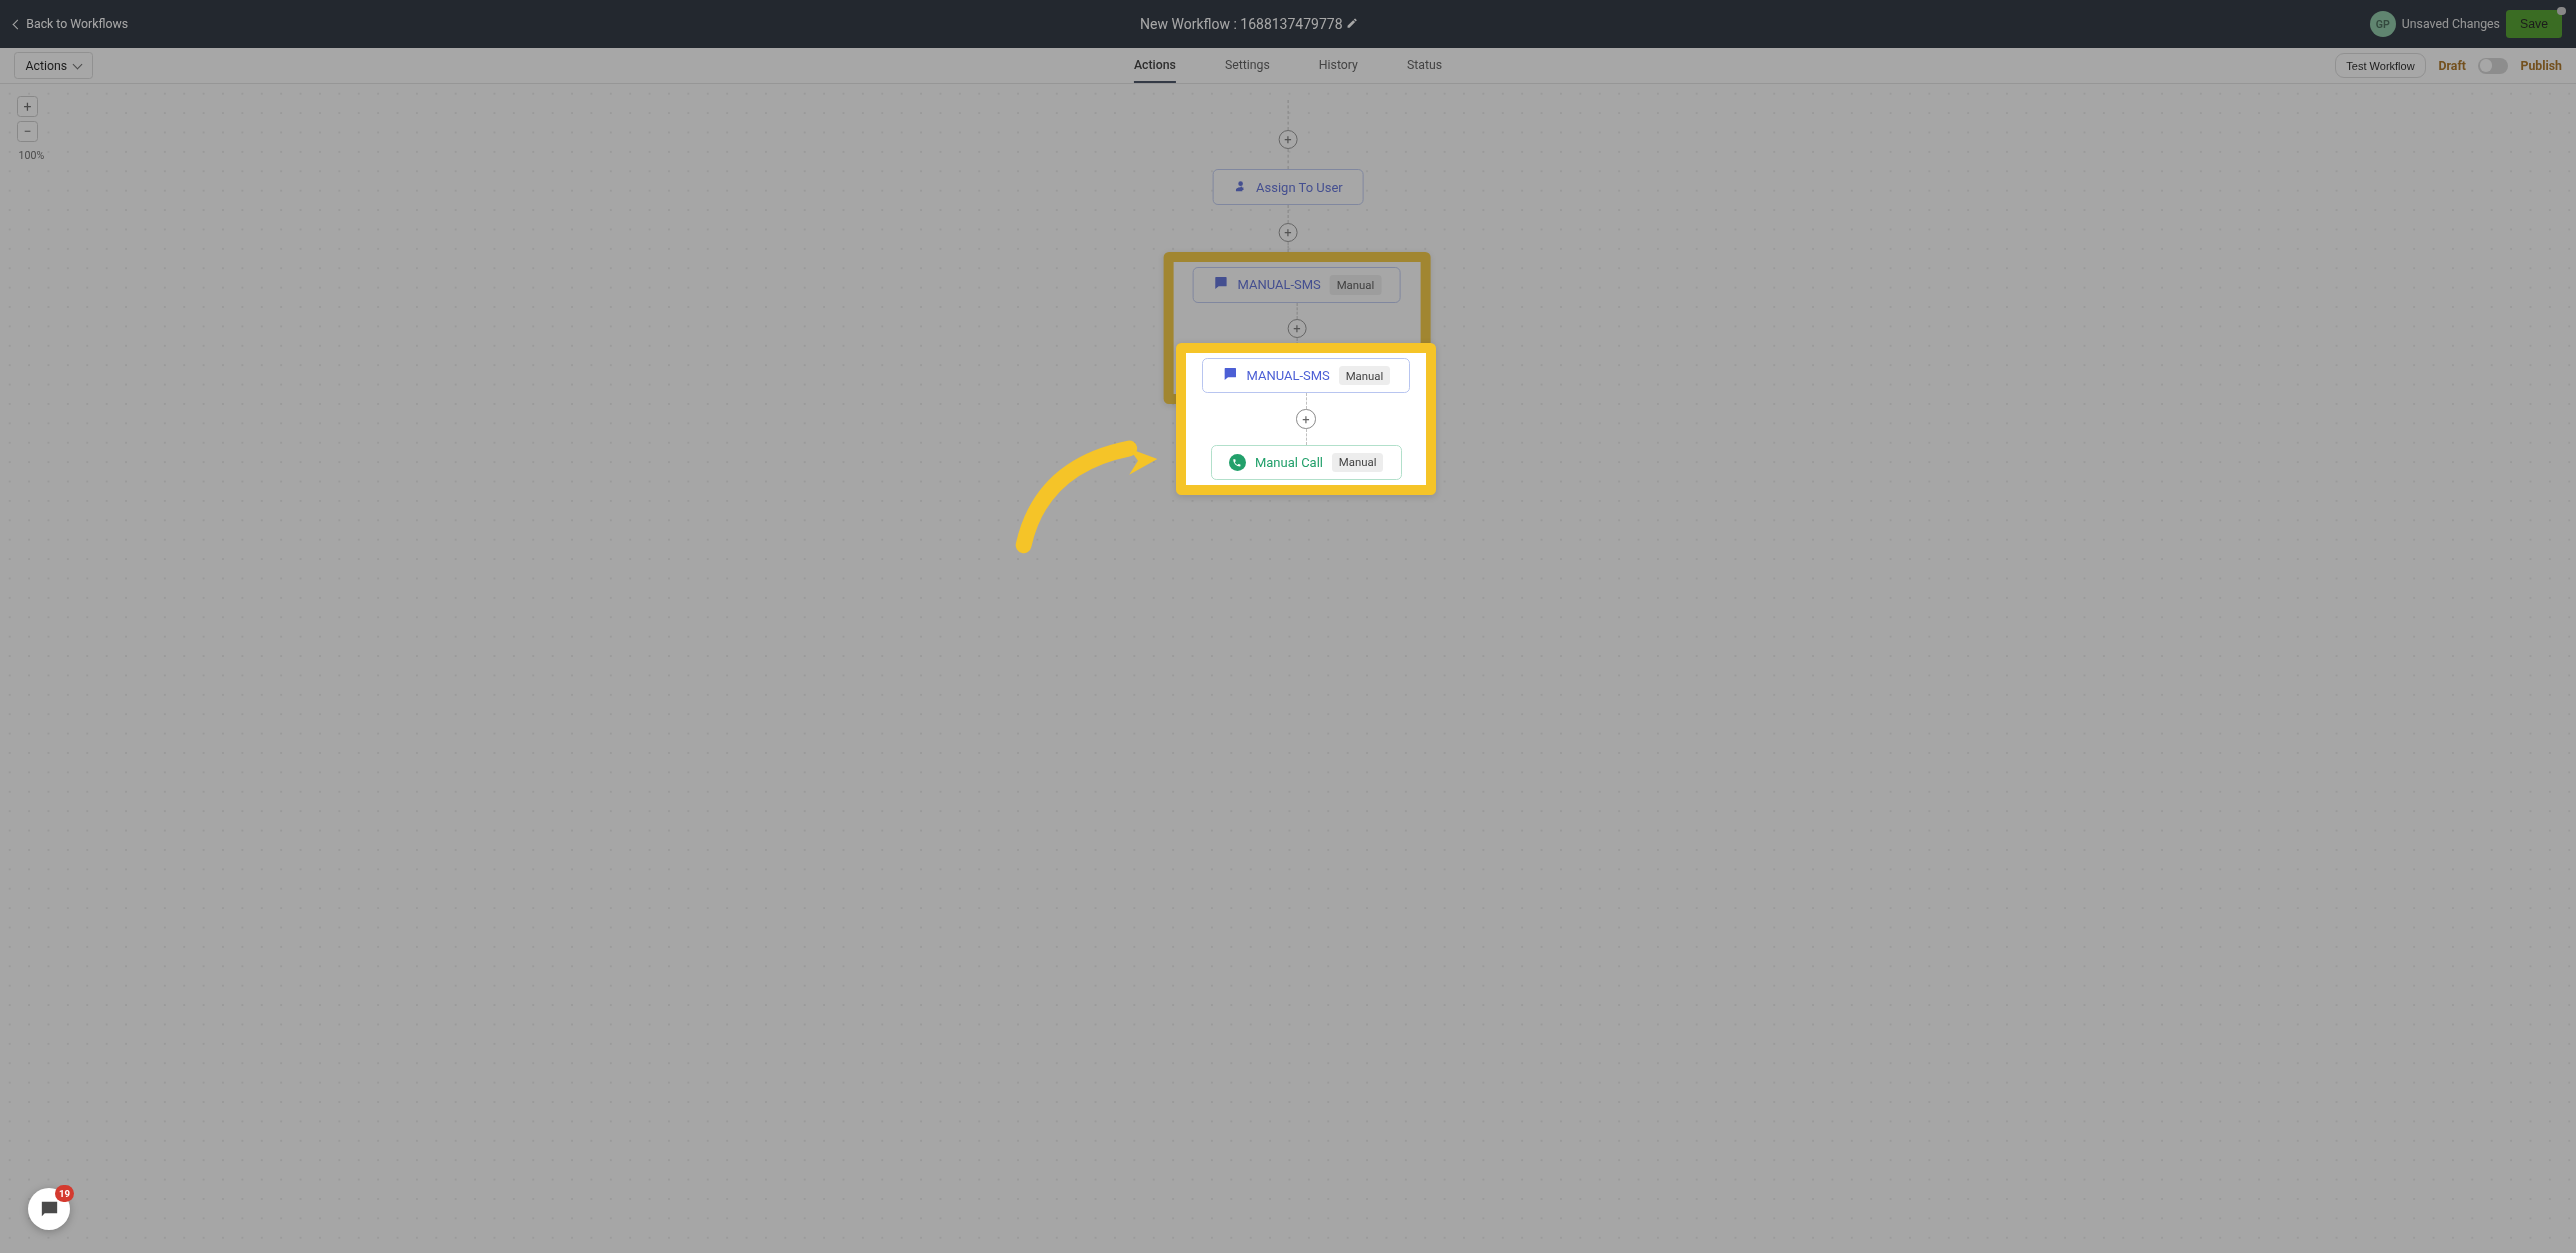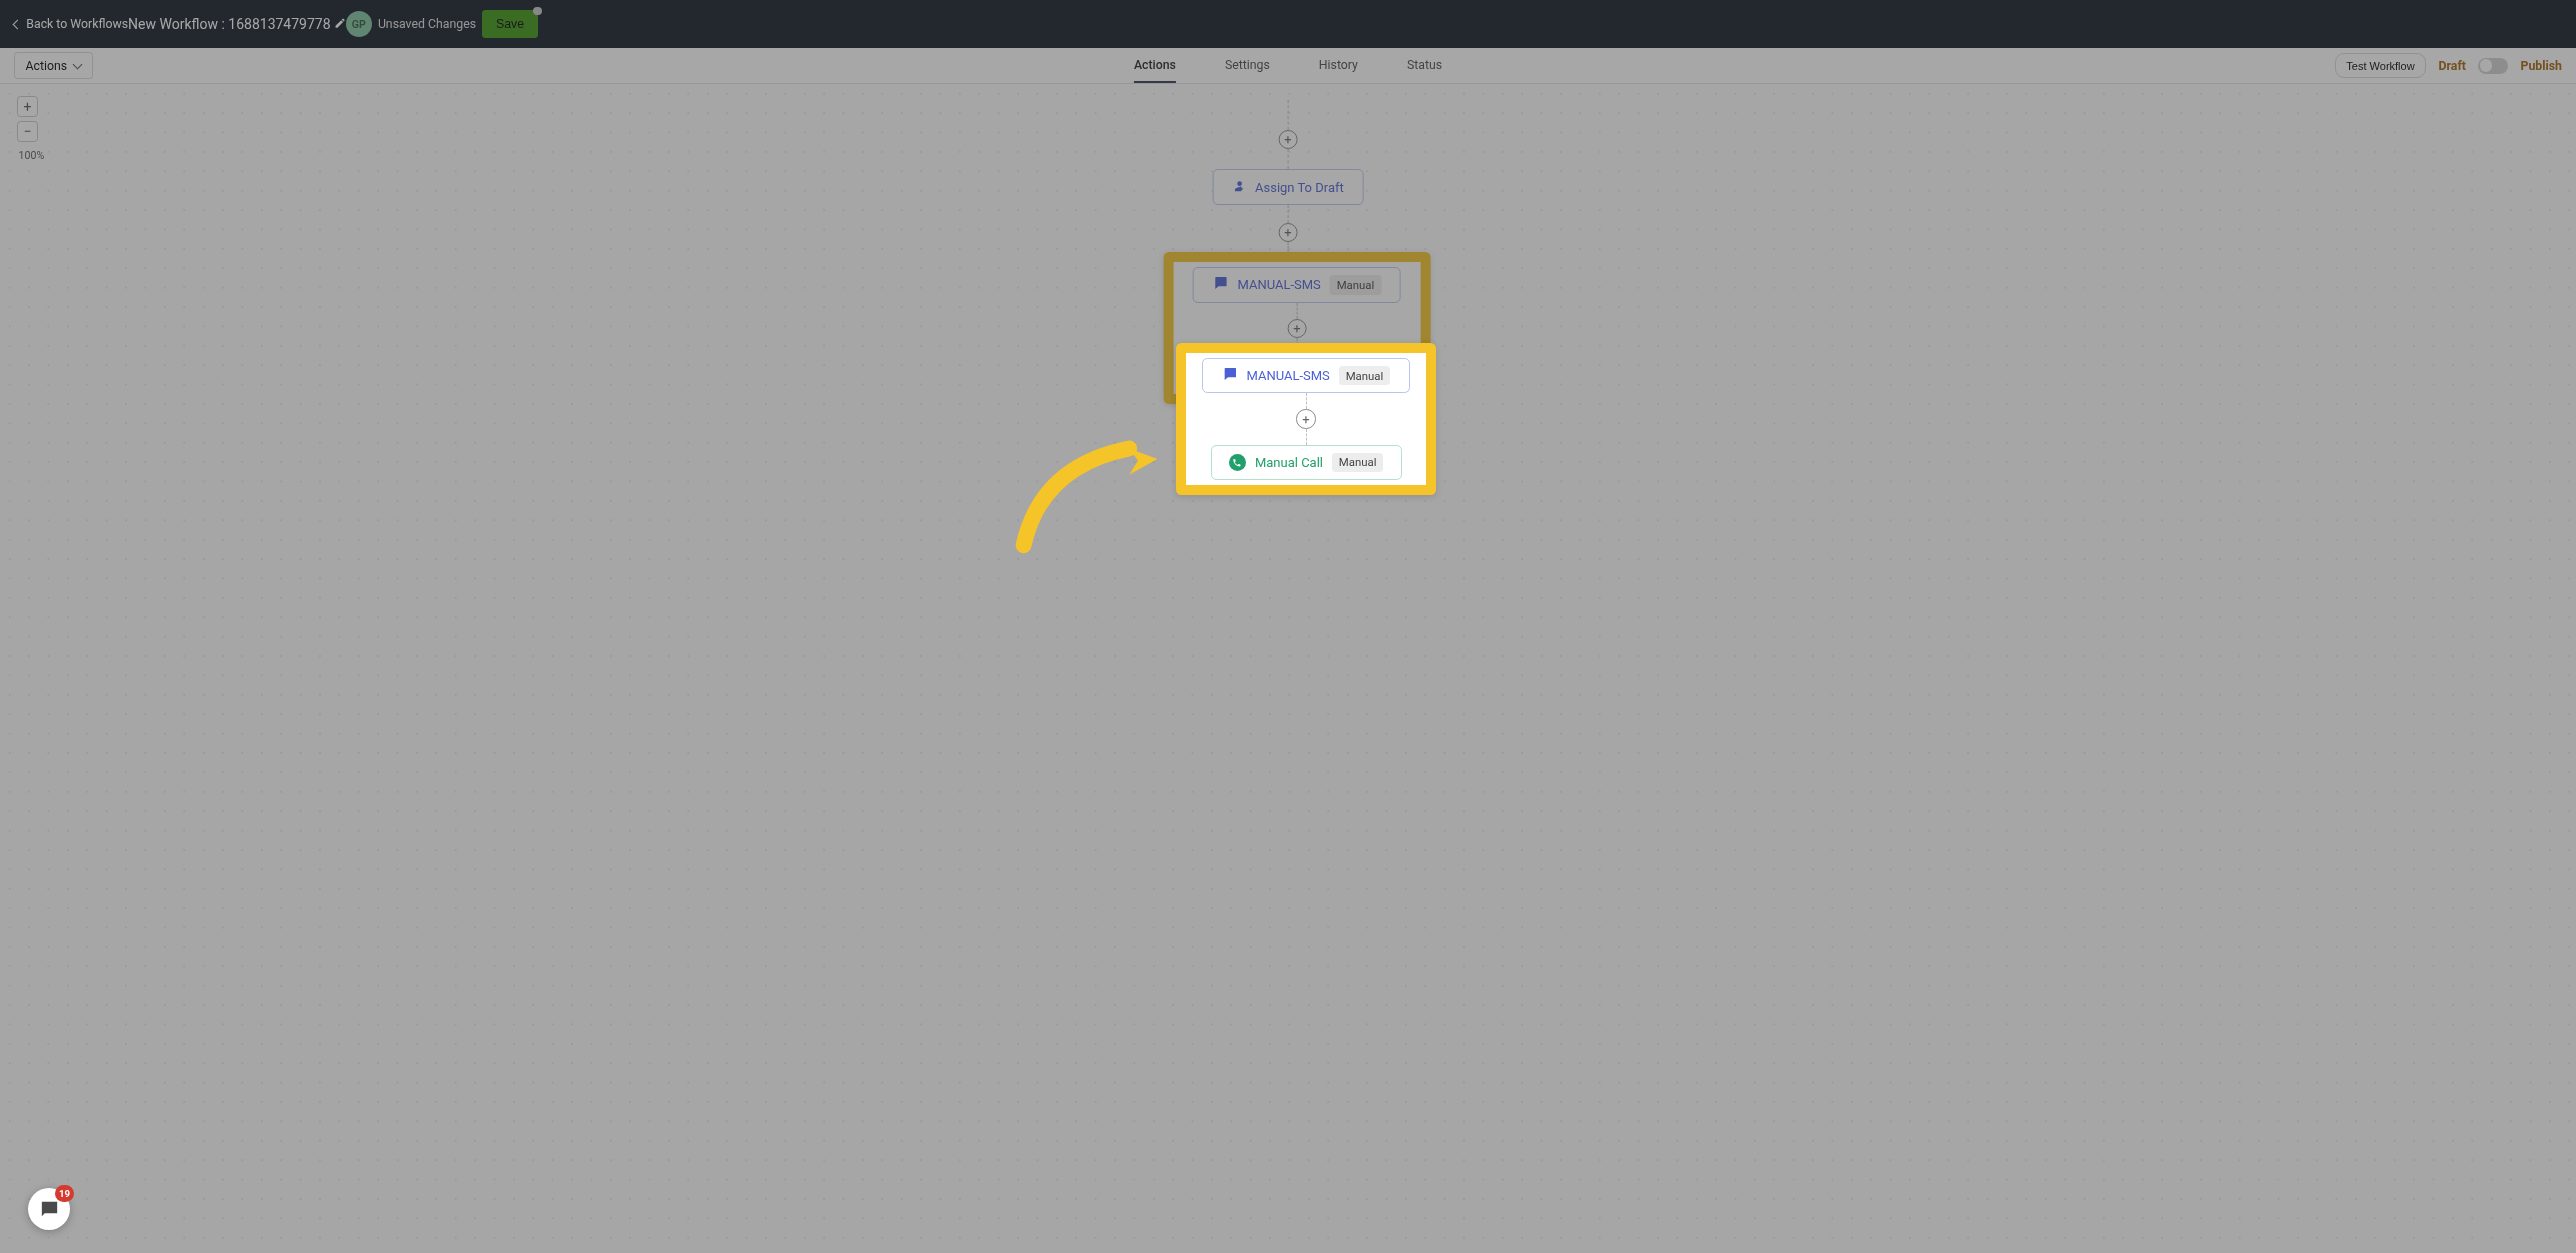--- a/index.html
+++ b/index.html
@@ -2,21 +2,21 @@
 <html style="font-size:14px"><head>
 <meta charset="utf-8">
 <style>
   * { box-sizing: border-box; margin: 0; padding: 0; }
   html, body { width: 100%; height: 100%; font-family: -apple-system, BlinkMacSystemFont, "Segoe UI", Roboto, sans-serif; }
   body { background: #fefefe; overflow: hidden; }
 
   
   .top-header {
     height: 48px; background: #0f1825; color: #fff;
-    display: flex; align-items: center; justify-content: flex-start;
+    display: flex; align-items: center; justify-content: space-between;
     padding: 0 14px;
   }
   .back-link { display:flex; align-items:center; gap:5.3px; font-size:12.3px; color:#fff; cursor:pointer; }
   .back-chevron { width:7px; height:7px; border-left:1.8px solid #fff; border-bottom:1.8px solid #fff; transform:rotate(45deg); }
   .center-title { display:flex; align-items:center; gap:3px; font-size:14px; }
   .edit-icon svg { width:12.3px; height:12.3px; fill:#fff; }
   .top-right { display:flex; align-items:center; gap:6px; font-size:12.3px; position:relative; }
   .avatar { width:26px; height:26px; border-radius:50%; background:#7fc29b; display:flex; align-items:center; justify-content:center; font-size:10.6px; color:#2d5540; font-weight:600; }
   .unsaved-label { color:#e0e0e0; }
   .save-btn { background:#3a940f; color:#000000; border:none; padding:7px 14px; border-radius:3.5px; font-size:12.3px; cursor:pointer; position:relative; }
@@ -179,21 +179,21 @@
     <div class="connector" style="height:30px"></div>
     <div class="add-circle">+</div>
     <div class="connector" style="height:19.4px"></div>
 
     <div class="action-card assign-card">
       <span class="assign-icon">
         <svg viewBox="0 0 24 24">
             <path d="M12 12a4 4 0 1 0-4-4 4 4 0 0 0 4 4zm0 2c-3 0-8 1.5-8 4.5V21h11v-2h3l-2-2 2-2h-3v-1.3c-1-.5-2.2-.7-3-.7z"></path>
           </svg>
       </span>
-      <span>Assign To Draft</span>
+      <span>Assign To User</span>
     </div>
 
     <div class="connector" style="height:17.6px"></div>
     <div class="add-circle">+</div>
     <div class="connector" style="height:9.7px"></div>
 
     <div class="highlight-frame" style="position:relative;">
       <div class="action-card sms-card">
         <span class="sms-icon">
           <svg viewBox="0 0 24 24">

